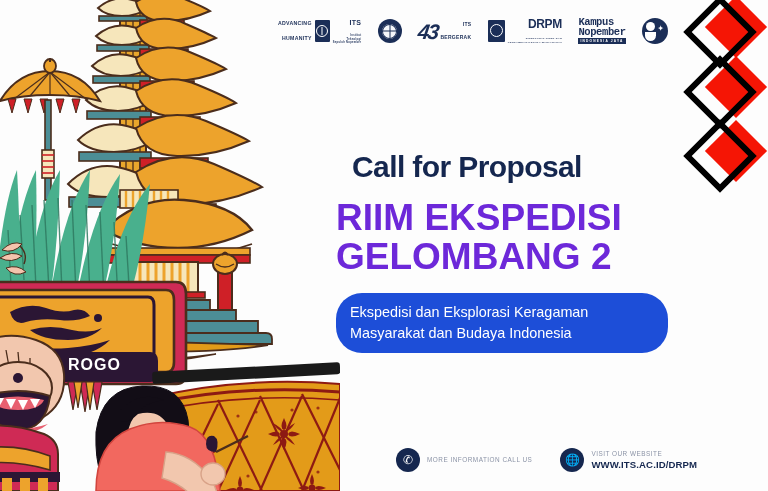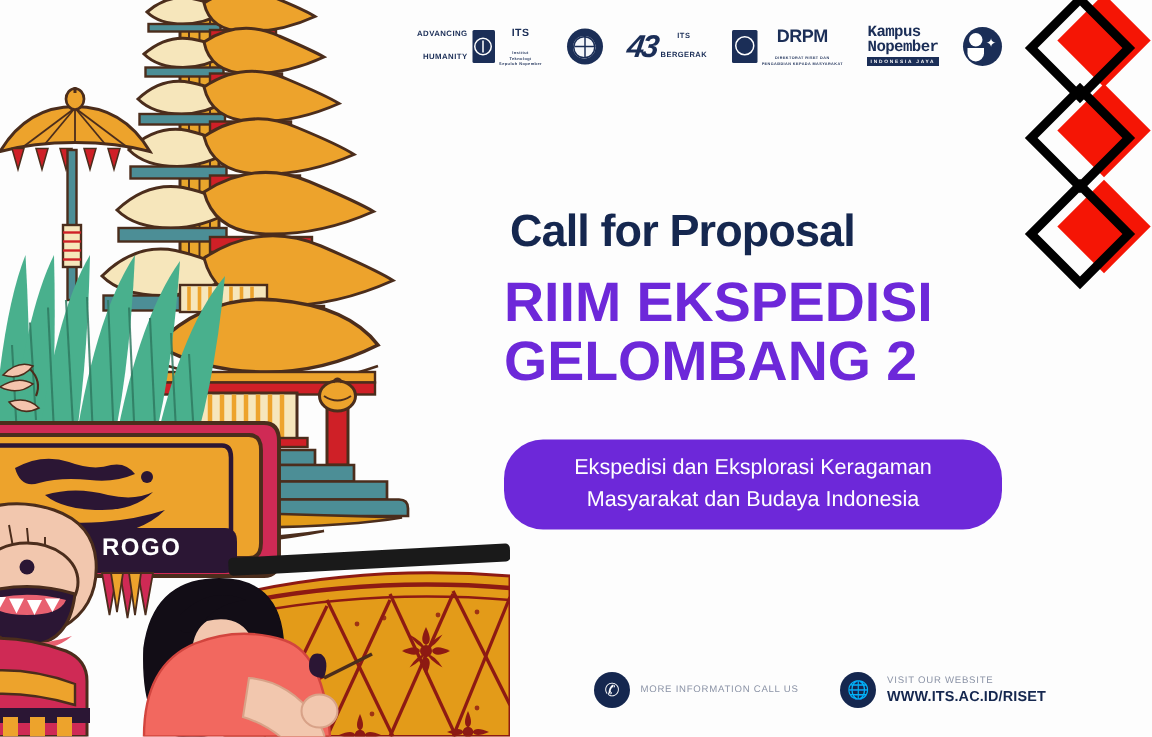--- a/index.html
+++ b/index.html
@@ -30,21 +30,21 @@
     display:flex;align-items:center;gap:3px;
     color:#1b2e57;
   }
   .logo-txt{
     font-size:5.2px;font-weight:bold;letter-spacing:.3px;
     line-height:1.35;color:#1b2e57;text-align:right;
     white-space:pre-line;
   }
   .logo-txt-l{
     font-size:5.2px;font-weight:bold;letter-spacing:.3px;
-    line-height:1.35;color:#1b2e57;text-align:center;
+    line-height:1.35;color:#1b2e57;text-align:right;
     white-space:pre-line;
   }
   .crest{
     width:15px;height:22px;background:#1b2e57;
     border-radius:1px;
     display:flex;align-items:center;justify-content:center;
   }
   .crest .ring{
     width:10px;height:10px;border:1.2px solid #fff;border-radius:50%;
     position:relative;
@@ -122,36 +122,35 @@
   .dia1{top:-2px;}
   .dia2{top:58px;}
   .dia3{top:122px;}
 
   
   .headline{
     position:absolute;left:336px;top:136px;width:340px;
   }
   .h-call{
     font-size:30px;font-weight:bold;color:#15274f;
-    letter-spacing:-.6px;line-height:1;margin:4px;
+    letter-spacing:-.6px;line-height:1;margin:16px;
   }
   .h-main{
     font-size:37px;font-weight:bold;color:#6d28d9;
     letter-spacing:0px;line-height:1.06;margin:12px 0 0 0;
     white-space:pre-line;
   }
   .badge{
     position:absolute;left:336px;top:293px;
     width:332px;
-    background:#6d28d9;
+    background:#1d4ed8;
     border-radius:26px;
     color:#ffffff;
     font-size:14.4px;
     line-height:1.45;
-    text-align:center;
     padding:9px 14px;
     box-sizing:border-box;
     white-space:pre-line;
   }
 
   
   .footer{
     position:absolute;left:396px;top:448px;
     display:flex;align-items:center;gap:28px;
   }
@@ -547,18 +546,18 @@
     <div class="f-item">
       <div class="f-ic">✆</div>
       <div>
         <div class="f-top">MORE INFORMATION CALL US</div>
       </div>
     </div>
     <div class="f-item">
       <div class="f-ic">🌐</div>
       <div>
         <div class="f-top">VISIT OUR WEBSITE</div>
-        <div class="f-bot">WWW.ITS.AC.ID/RISET</div>
+        <div class="f-bot">WWW.ITS.AC.ID/DRPM</div>
       </div>
     </div>
   </div>
 
 </div>
 
 </body></html>

